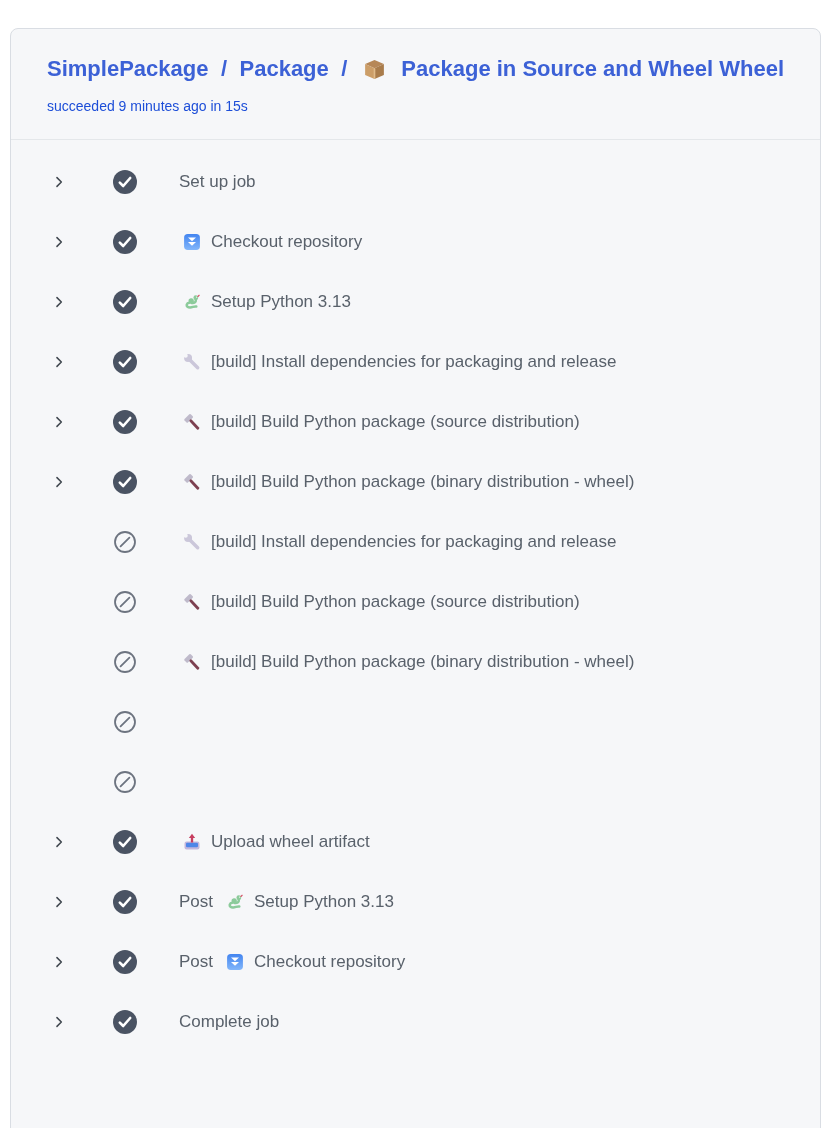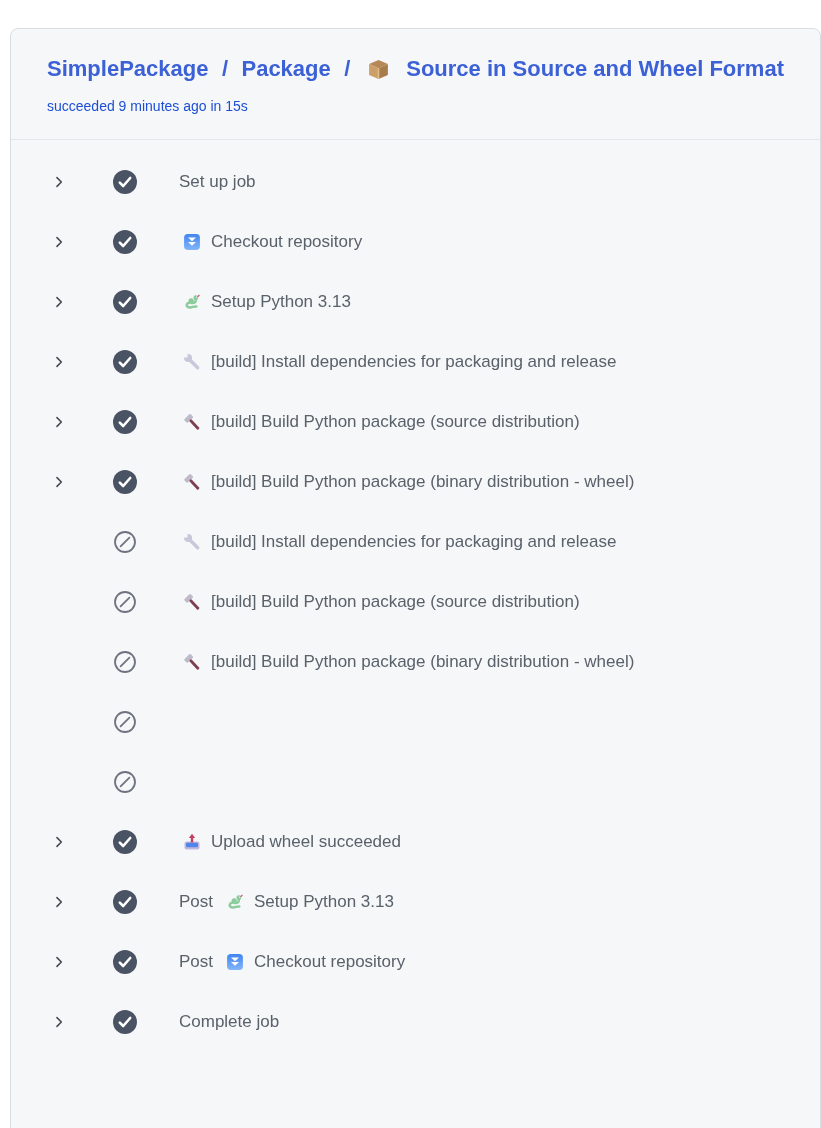--- a/index.html
+++ b/index.html
@@ -120,21 +120,21 @@
 <div class="job-card">
   <div class="card-header">
     <div class="job-title">
       <a>SimplePackage</a>
       <span>/</span>
       <a>Package</a>
       <span>/</span>
       <svg class="title-pkg-icon" width="25" height="25" viewBox="0 0 24 24">
           <use href="#sym-package"></use>
         </svg>
-      <span>Source in Source and Wheel Format</span>
+      <span>Package in Source and Wheel Wheel</span>
     </div>
     <div class="status-line">succeeded 9 minutes ago in 15s</div>
   </div>
 
   <div class="steps-list">
       <div class="step-row success">
     <span class="chevron-box">
       <svg class="chevron-svg" width="14" height="14" viewBox="0 0 24 24">
             <use href="#sym-chevron"></use>
           </svg>
@@ -324,21 +324,21 @@
     <span class="status-box">
       <svg width="24" height="24" viewBox="0 0 24 24">
             <use class="status-use" href="#sym-check"></use>
           </svg>
     </span>
     <span class="step-content">
 
       <svg class="step-emoji" width="20" height="20" viewBox="0 0 24 24">
             <use class="emoji-use" href="#sym-upload"></use>
           </svg>
-      <span class="step-label">Upload wheel succeeded</span>
+      <span class="step-label">Upload wheel artifact</span>
     </span>
   </div>
       <div class="step-row success">
     <span class="chevron-box">
       <svg class="chevron-svg" width="14" height="14" viewBox="0 0 24 24">
             <use href="#sym-chevron"></use>
           </svg>
     </span>
     <span class="status-box">
       <svg width="24" height="24" viewBox="0 0 24 24">

